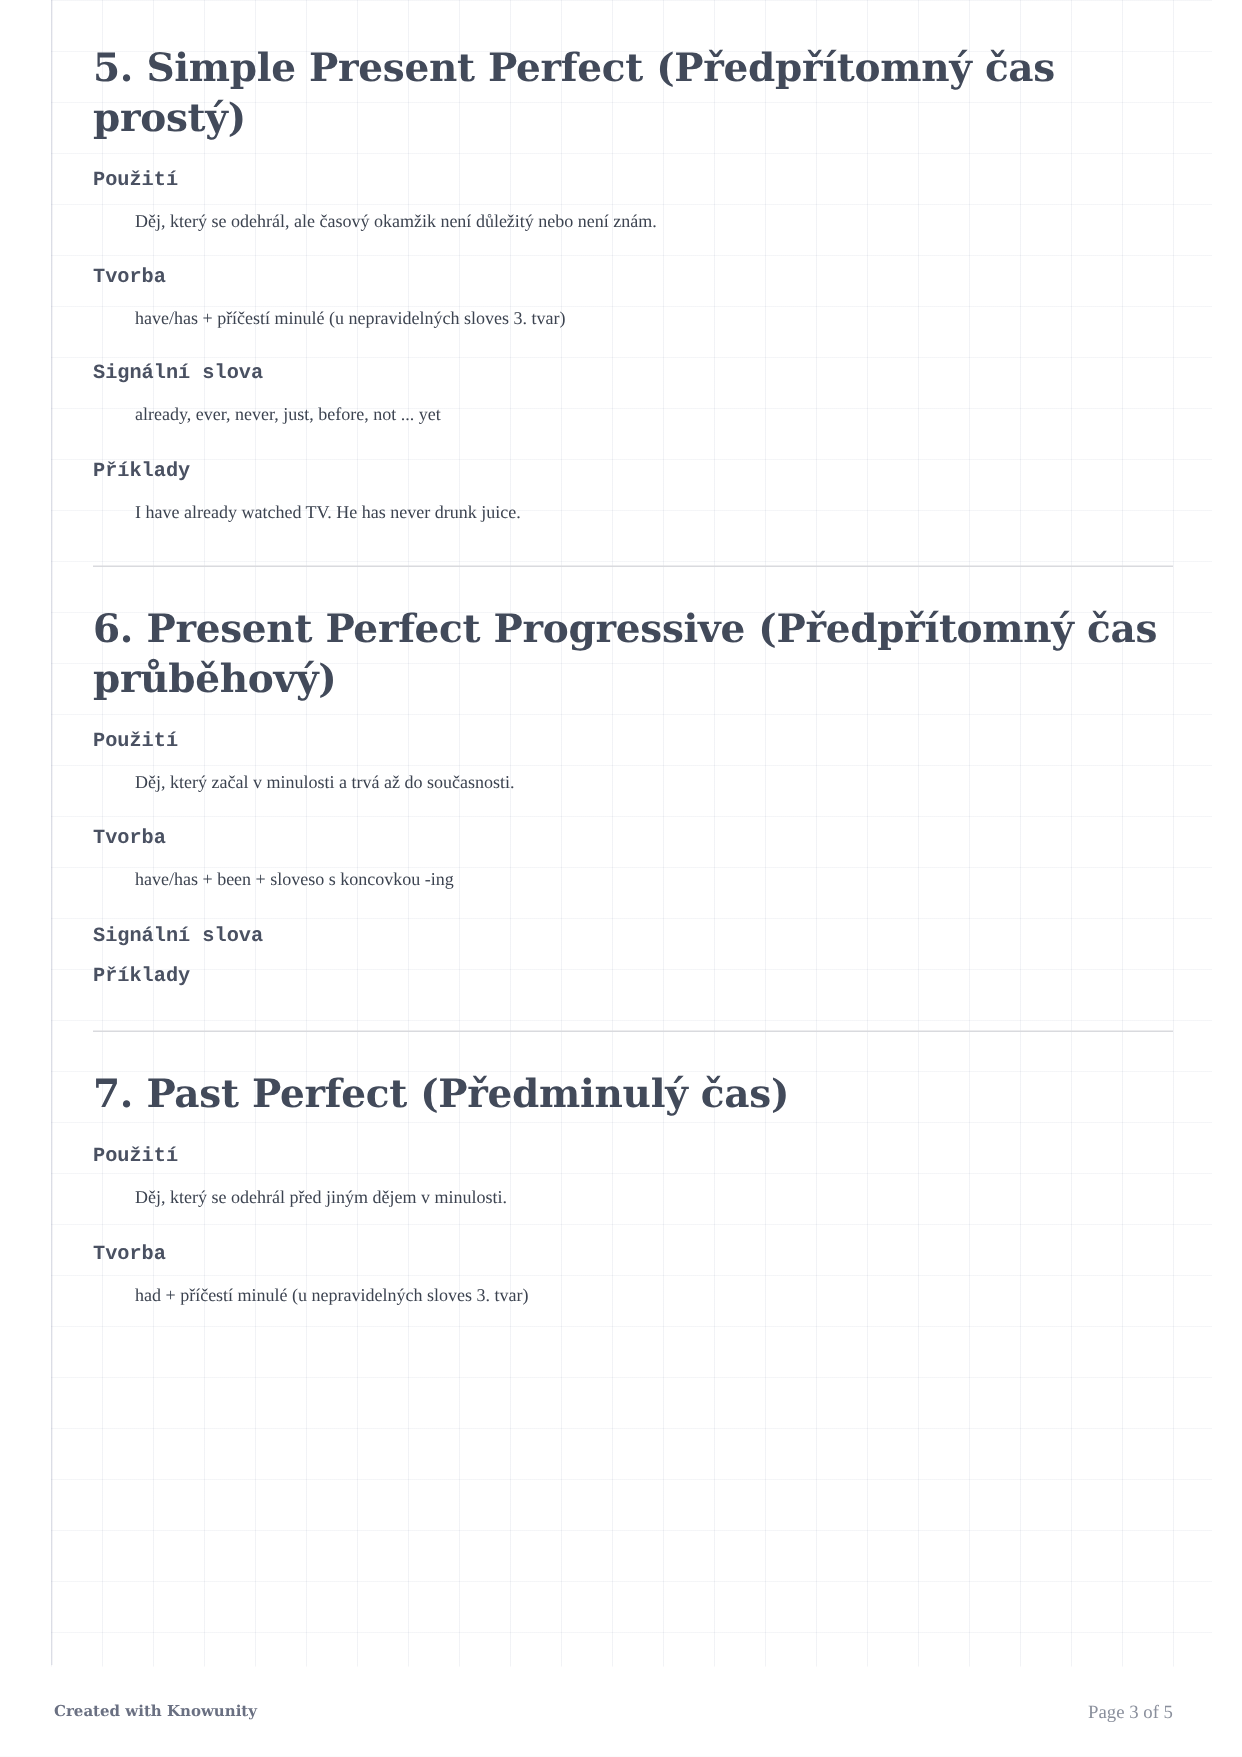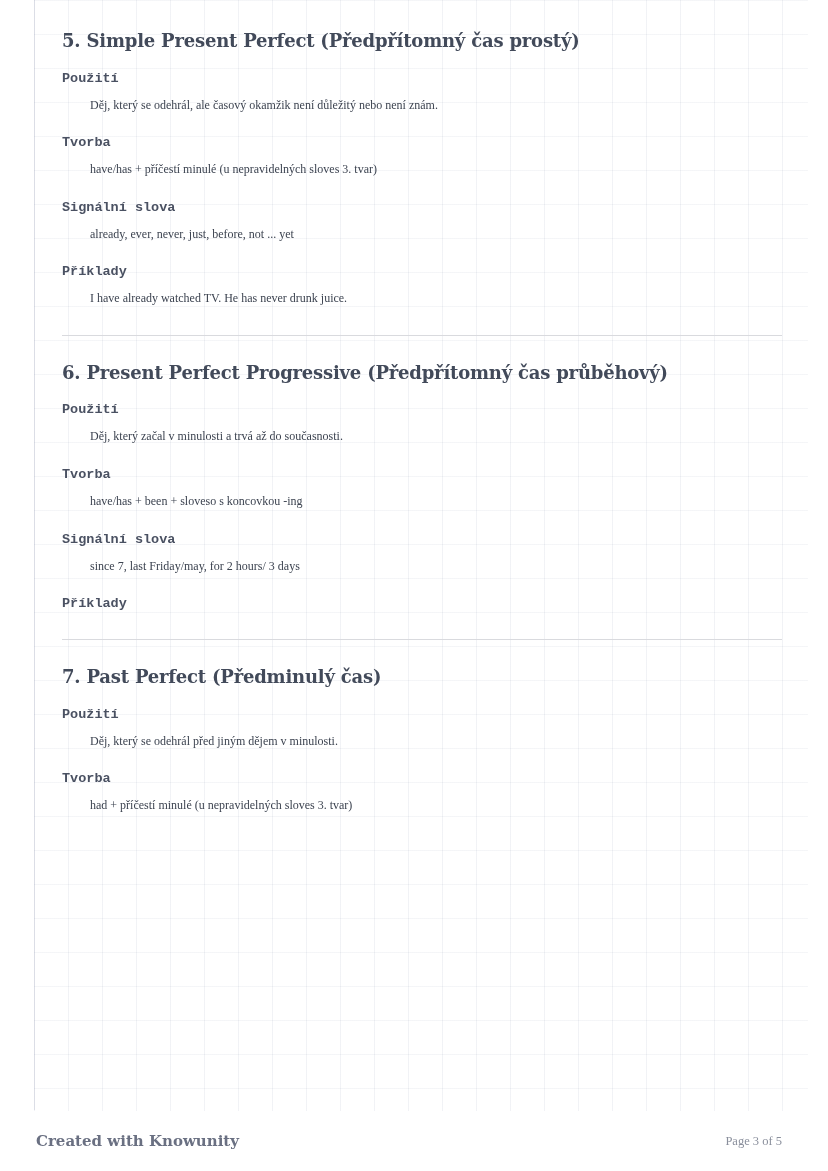--- a/index.html
+++ b/index.html
@@ -41,21 +41,21 @@
     width: 1px;
     height: 1110px;
     background: rgba(120,130,160,0.18);
   }
   .content {
     position: relative;
     padding: 30px 46px 0 62px;
   }
   h2.section-title {
     font-family: "DejaVu Serif", serif;
-    font-size: 18px;
+    font-size: 26px;
     font-weight: bold;
     color: #424a5a;
     margin: 0 0 18px 0;
     letter-spacing: -0.2px;
     line-height: 1.25;
   }
   .block {
     margin-bottom: 2px;
   }
   .label {
@@ -87,21 +87,21 @@
     bottom: 18px;
     height: 24px;
     padding: 0 46px 0 36px;
     display: flex;
     align-items: center;
     justify-content: space-between;
     box-sizing: border-box;
   }
   .footer-left {
     font-family: "DejaVu Serif", serif;
-    font-size: 15px;
+    font-size: 10px;
     font-weight: bold;
     color: #6a7082;
   }
   .footer-right {
     font-family: "Liberation Serif", serif;
     font-size: 12.5px;
     color: #8a8f9c;
     margin-left: 24px;
   }
 </style>
@@ -148,21 +148,20 @@
         <div class="value">Děj, který začal v minulosti a trvá až do současnosti.</div>
       </div>
 
       <div class="block">
         <div class="label">Tvorba</div>
         <div class="value">have/has + been + sloveso s koncovkou -ing</div>
       </div>
 
       <div class="block">
         <div class="label">Signální slova</div>
-        <div class="value">since 7, last Friday/may, for 2 hours/ 3 days</div>
       </div>
 
       <div class="block">
         <div class="label">Příklady</div>
       </div>
     </div>
 
     <hr class="divider">
 
     <div class="section">

